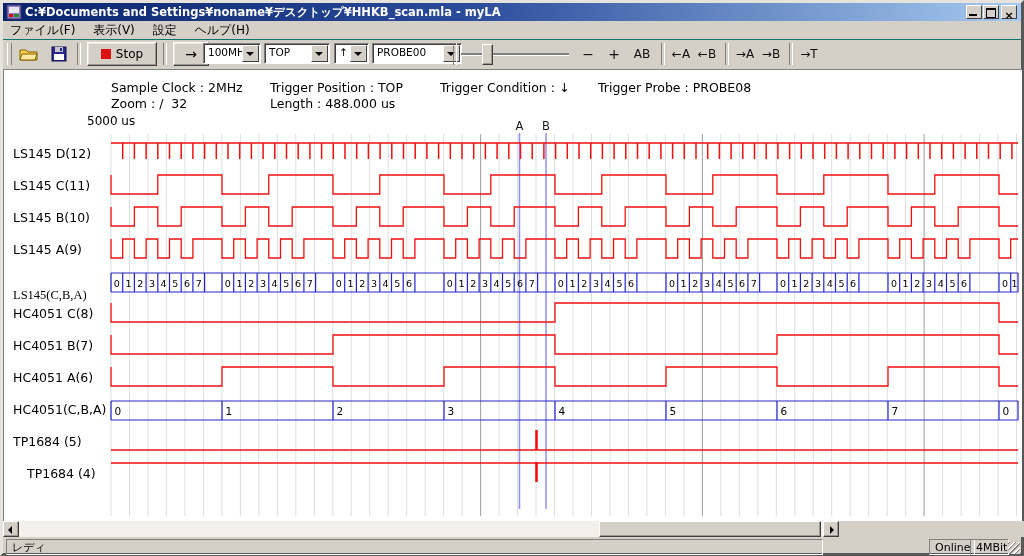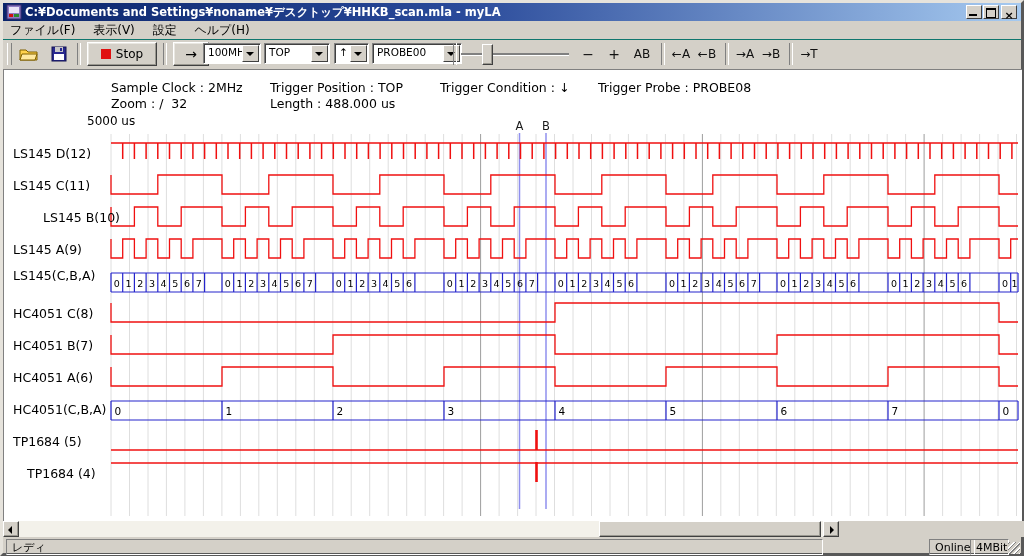--- a/index.html
+++ b/index.html
@@ -151,23 +151,23 @@
   <span class="infotext" style="left:267px;top:77px;">Trigger Position : TOP</span>
   <span class="infotext" style="left:437px;top:77px;">Trigger Condition : ↓</span>
   <span class="infotext" style="left:595px;top:77px;">Trigger Probe : PROBE08</span>
   <span class="infotext" style="left:108px;top:93px;">Zoom : /  32</span>
   <span class="infotext" style="left:267px;top:93px;">Length : 488.000 us</span>
   <span class="infotext" style="left:84px;top:111px;font-size:12px;">5000 us</span>
 
   <div id="labels">
       <div class="siglabel" style="top: 143px;">LS145 D(12)</div>
       <div class="siglabel" style="top: 175px;">LS145 C(11)</div>
-      <div class="siglabel" style="top: 207px; margin-left: 30px;">LS145 B(10)</div>
+      <div class="siglabel" style="top: 207px;">LS145 B(10)</div>
       <div class="siglabel" style="top: 239px;">LS145 A(9)</div>
-      <div class="siglabel" style="top: 265px;">LS145(C,B,A)</div>
+      <div class="siglabel" style="top: 285px; font-family: Liberation Serif, serif;">LS145(C,B,A)</div>
       <div class="siglabel" style="top: 303px;">HC4051 C(8)</div>
       <div class="siglabel" style="top: 335px;">HC4051 B(7)</div>
       <div class="siglabel" style="top: 367px;">HC4051 A(6)</div>
       <div class="siglabel" style="top: 399px;">HC4051(C,B,A)</div>
       <div class="siglabel" style="top: 431px;">TP1684 (5)</div>
       <div class="siglabel" style="top: 463px; margin-left: 14px;">TP1684 (4)</div>
     </div>
 
   <svg id="wave-svg" width="1024" height="556" viewBox="0 0 1024 556">
       <g>

